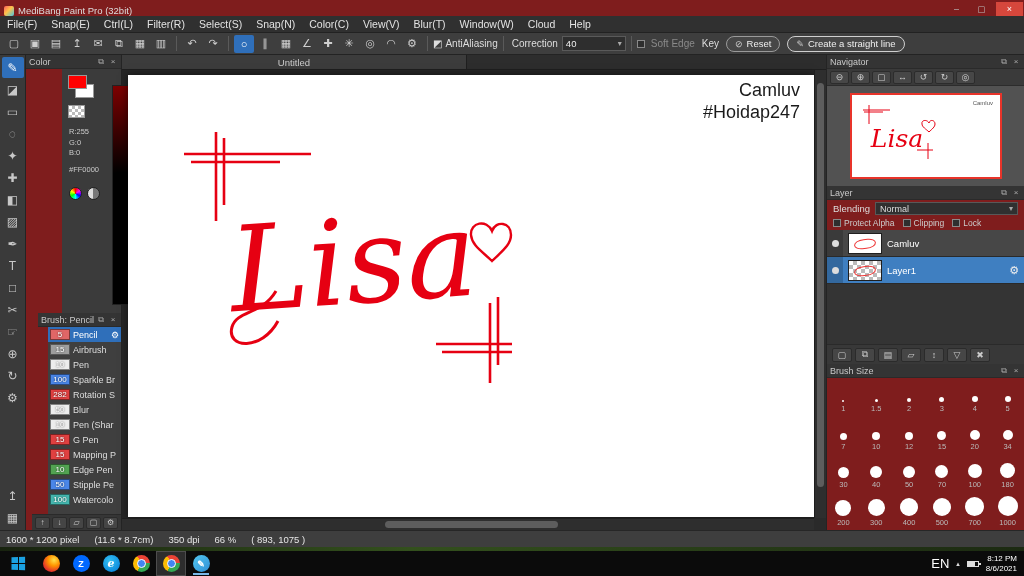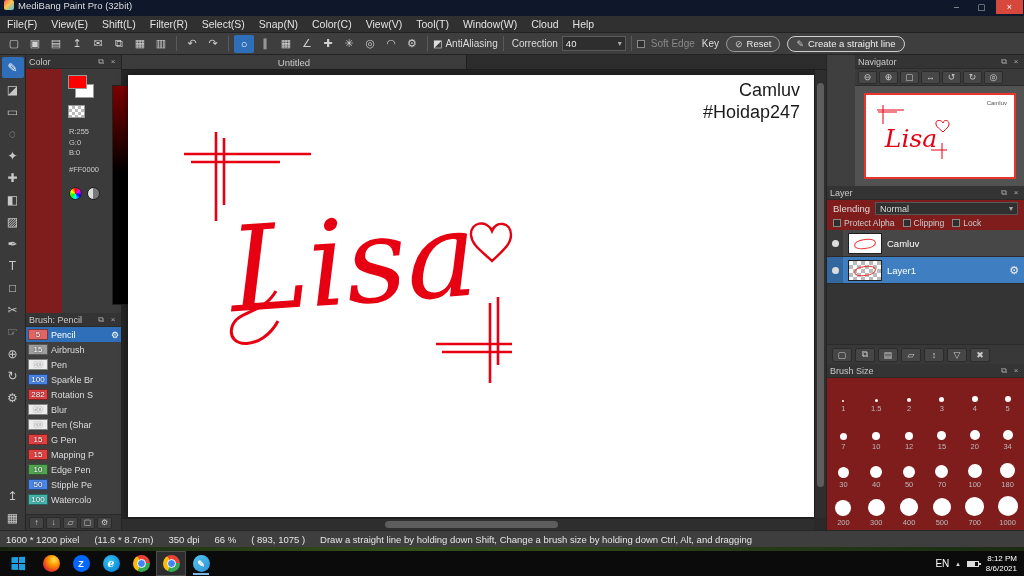--- a/index.html
+++ b/index.html
@@ -1,21 +1,21 @@
 <!DOCTYPE html>
 <html><head>
 <meta charset="utf-8">
 <style>
   *{margin:0;padding:0;box-sizing:border-box;}
   html,body{width:1024px;height:576px;overflow:hidden;background:#000;}
   body{font-family:"Liberation Sans",sans-serif;user-select:none;cursor:default;}
   .app{width:1024px;height:576px;display:flex;flex-direction:column;background:#2a2a2a;position:relative;}
 
   
-  .titlebar{height:16px;flex:0 0 auto;background:#0f172a;display:flex;align-items:flex-start;gap:4px;padding-left:4px;color:#ddd;font-size:9.5px;}
+  .titlebar{height:16px;flex:0 0 auto;background:#7f1d1d;display:flex;align-items:flex-end;gap:4px;padding-left:4px;color:#ddd;font-size:9.5px;}
   .app-icon{width:10px;height:10px;border-radius:2px;background:linear-gradient(135deg,#ff5b5b,#ffc24a 45%,#43c6e8);flex:0 0 auto;}
   .titlebar .spacer{flex:1;}
   .win-btn{width:21px;height:14px;display:flex;align-items:center;justify-content:center;color:#bbb;font-size:9px;}
   .win-btn.close{background:#d6473c;color:#fff;width:27px;margin-right:1px;}
 
   
   .menubar{height:17px;flex:0 0 auto;background:#303030;border-bottom:1px solid #222;display:flex;align-items:stretch;color:#e2e2e2;font-size:10.5px;}
   .menu-item{padding:0 7px;display:flex;align-items:center;}
 
   
@@ -61,21 +61,21 @@
   .hex-value{position:absolute;left:7px;top:96px;font-size:7.5px;color:#ccc;}
   .color-mode-btns{position:absolute;left:7px;top:118px;display:flex;gap:5px;}
   .mode-circle{width:13px;height:13px;border-radius:50%;border:1px solid #222;}
   .mode-circle.wheel{background:conic-gradient(#f00,#f0f,#00f,#0ff,#0f0,#ff0,#f00);}
   .mode-circle.palette{background:linear-gradient(90deg,#ddd 50%,#777 50%);}
   .value-bar{position:absolute;left:50px;top:16px;bottom:8px;width:22px;border:1px solid #222;background:linear-gradient(180deg,#7e0000,#000 40%);}
   .hue-bar{position:absolute;left:77px;top:16px;bottom:8px;width:13px;border:1px solid #222;
     background:linear-gradient(180deg,#f00,#f0f 17%,#00f 34%,#0ff 50%,#0f0 67%,#ff0 84%,#f00);}
   .hue-marker{position:absolute;left:-2px;right:-2px;top:0;height:2px;background:#fff;}
 
-  .brush-panel{flex:1;}
+  .brush-panel{flex:1;align-items:flex-end;}
   .brush-list{flex:1;overflow:hidden;background:#3f3f3f;}
   .brush-row{height:15px;display:flex;align-items:center;gap:3px;padding:0 2px;font-size:9px;color:#ddd;}
   .brush-row.selected{background:#2f6fba;color:#fff;}
   .brush-chip{width:20px;height:11px;flex:0 0 auto;display:flex;align-items:center;justify-content:center;font-size:8px;color:#fff;text-shadow:0 0 2px rgba(0,0,0,.8);border:1px solid rgba(0,0,0,.45);}
   .brush-name{flex:1;overflow:hidden;white-space:nowrap;}
   .brush-gear{font-size:9px;flex:0 0 auto;}
   .brush-footer{height:16px;flex:0 0 auto;background:#363636;border-top:1px solid #2a2a2a;display:flex;align-items:center;gap:2px;padding:0 3px;}
   .bf-icon{width:15px;height:12px;background:#454545;border:1px solid #2b2b2b;border-radius:2px;color:#ccc;font-size:8px;display:flex;align-items:center;justify-content:center;}
 
   
@@ -86,21 +86,21 @@
   .canvas-white{position:absolute;left:6px;top:5px;right:12px;bottom:13px;background:#fff;box-shadow:0 0 8px rgba(0,0,0,.55);}
   .canvas-svg{width:100%;height:100%;display:block;}
   .hscroll{position:absolute;left:0;right:12px;bottom:0;height:12px;background:#2e2e2e;border-top:1px solid #1e1e1e;}
   .hscroll .thumb{position:absolute;left:38%;width:25%;top:2px;bottom:2px;background:#5d5d5d;border-radius:5px;}
   .vscroll{position:absolute;top:0;right:0;bottom:12px;width:12px;background:#2e2e2e;border-left:1px solid #1e1e1e;}
   .vscroll .thumb{position:absolute;top:3%;height:90%;left:2px;right:2px;background:#5d5d5d;border-radius:5px;}
   .scroll-corner{position:absolute;right:0;bottom:0;width:12px;height:12px;background:#2a2a2a;}
 
   
   .right-panels{width:198px;flex:0 0 auto;display:flex;flex-direction:column;border-left:1px solid #242424;background:#3f3f3f;}
-  .navigator{height:131px;flex:0 0 auto;margin-left:28px;}
+  .navigator{height:131px;flex:0 0 auto;}
   .nav-tools{height:17px;flex:0 0 auto;background:#3a3a3a;border-bottom:1px solid #2c2c2c;display:flex;align-items:center;gap:2px;padding:0 3px;}
   .nav-tool{width:19px;height:13px;background:#474747;border:1px solid #2c2c2c;border-radius:2px;color:#ccc;font-size:9px;display:flex;align-items:center;justify-content:center;}
   .nav-thumb-wrap{flex:1;background:#525252;display:flex;align-items:center;justify-content:center;}
   .nav-thumb{width:152px;height:86px;background:#fff;border:2px solid #e8342a;}
   .nav-thumb svg{width:100%;height:100%;display:block;}
 
   .layer-panel{height:178px;flex:0 0 auto;}
   .lp-row{display:flex;align-items:center;gap:5px;padding:2px 6px;font-size:9.5px;color:#ddd;flex:0 0 auto;}
   .slider{flex:1;height:9px;background:#282828;border:1px solid #1f1f1f;position:relative;}
   .slider .fill{position:absolute;inset:1px;background:linear-gradient(180deg,#7cb9ea,#3f87cc);}
@@ -140,21 +140,21 @@
   .tb-app.active{background:#2d2d2d;box-shadow:inset 0 0 0 1px #4d4d4d;}
   .tb-app.running::after{content:"";position:absolute;left:7px;right:7px;bottom:1px;height:2px;background:#7ab8e8;}
   .app-circle{width:17px;height:17px;border-radius:50%;display:flex;align-items:center;justify-content:center;font-size:10px;font-weight:bold;color:#fff;position:relative;}
   .c-firefox{background:radial-gradient(circle at 65% 30%,#ffe14a 0%,#ff9500 35%,#e3362a 70%,#b5121b 100%);}
   .c-zalo{background:#0068ff;font-size:9px;}
   .c-edge{background:radial-gradient(circle at 40% 35%,#35c1f1,#0078d7);font-family:"DejaVu Serif",serif;font-style:italic;font-size:11px;}
   .c-chrome{background:conic-gradient(from -30deg,#ea4335 0 33%,#34a853 0 66%,#fbbc05 0 100%);}
   .c-chrome::after{content:"";position:absolute;inset:4px;border-radius:50%;background:#4285f4;border:1.5px solid #fff;}
   .c-medibang{background:linear-gradient(135deg,#53c7f0,#2f8fd6);font-size:9px;}
   .tray{margin-left:auto;display:flex;align-items:center;gap:7px;padding-right:7px;color:#fff;}
-  .tray-lang{font-size:10px;}
+  .tray-lang{font-size:13px;}
   .tray-chevron{font-size:7px;color:#ddd;}
   .battery{width:12px;height:6px;border:1px solid #ddd;position:relative;background:linear-gradient(90deg,#ddd 70%,transparent 70%);}
   .battery::after{content:"";position:absolute;right:-3px;top:1px;width:2px;height:2px;background:#ddd;}
   .clock{font-size:8px;line-height:10px;text-align:right;color:#fff;}
 </style>
 </head>
 <body>
 
 <div class="app">
 
@@ -164,35 +164,35 @@
     <span class="spacer"></span>
     <span class="win-btn">–</span>
     <span class="win-btn">▢</span>
     <span class="win-btn close">×</span>
   </div>
 
   <div class="menubar">
 
       <span class="menu-item">File(F)</span>
 
-      <span class="menu-item">View(E)</span>
-
-      <span class="menu-item">Shift(L)</span>
+      <span class="menu-item">Snap(E)</span>
+
+      <span class="menu-item">Ctrl(L)</span>
 
       <span class="menu-item">Filter(R)</span>
 
       <span class="menu-item">Select(S)</span>
 
       <span class="menu-item">Snap(N)</span>
 
       <span class="menu-item">Color(C)</span>
 
       <span class="menu-item">View(V)</span>
 
-      <span class="menu-item">Tool(T)</span>
+      <span class="menu-item">Blur(T)</span>
 
       <span class="menu-item">Window(W)</span>
 
       <span class="menu-item">Cloud</span>
 
       <span class="menu-item">Help</span>
     </div>
 
   <div class="toolbar">
     <span class="tb-group">
@@ -719,21 +719,20 @@
       </div>
     </div>
   </div>
 
   <div class="statusbar">
     <span>1600 * 1200 pixel</span>
     <span>(11.6 * 8.7cm)</span>
     <span>350 dpi</span>
     <span>66 %</span>
     <span>( 893, 1075 )</span>
-    <span>Draw a straight line by holding down Shift, Change a brush size by holding down Ctrl, Alt, and dragging</span>
   </div>
 
   <div class="desktop-sliver"></div>
 
   <div class="taskbar">
     <div class="start-btn">
       <span class="win-logo">
           <span></span>
           <span></span>
           <span></span>

